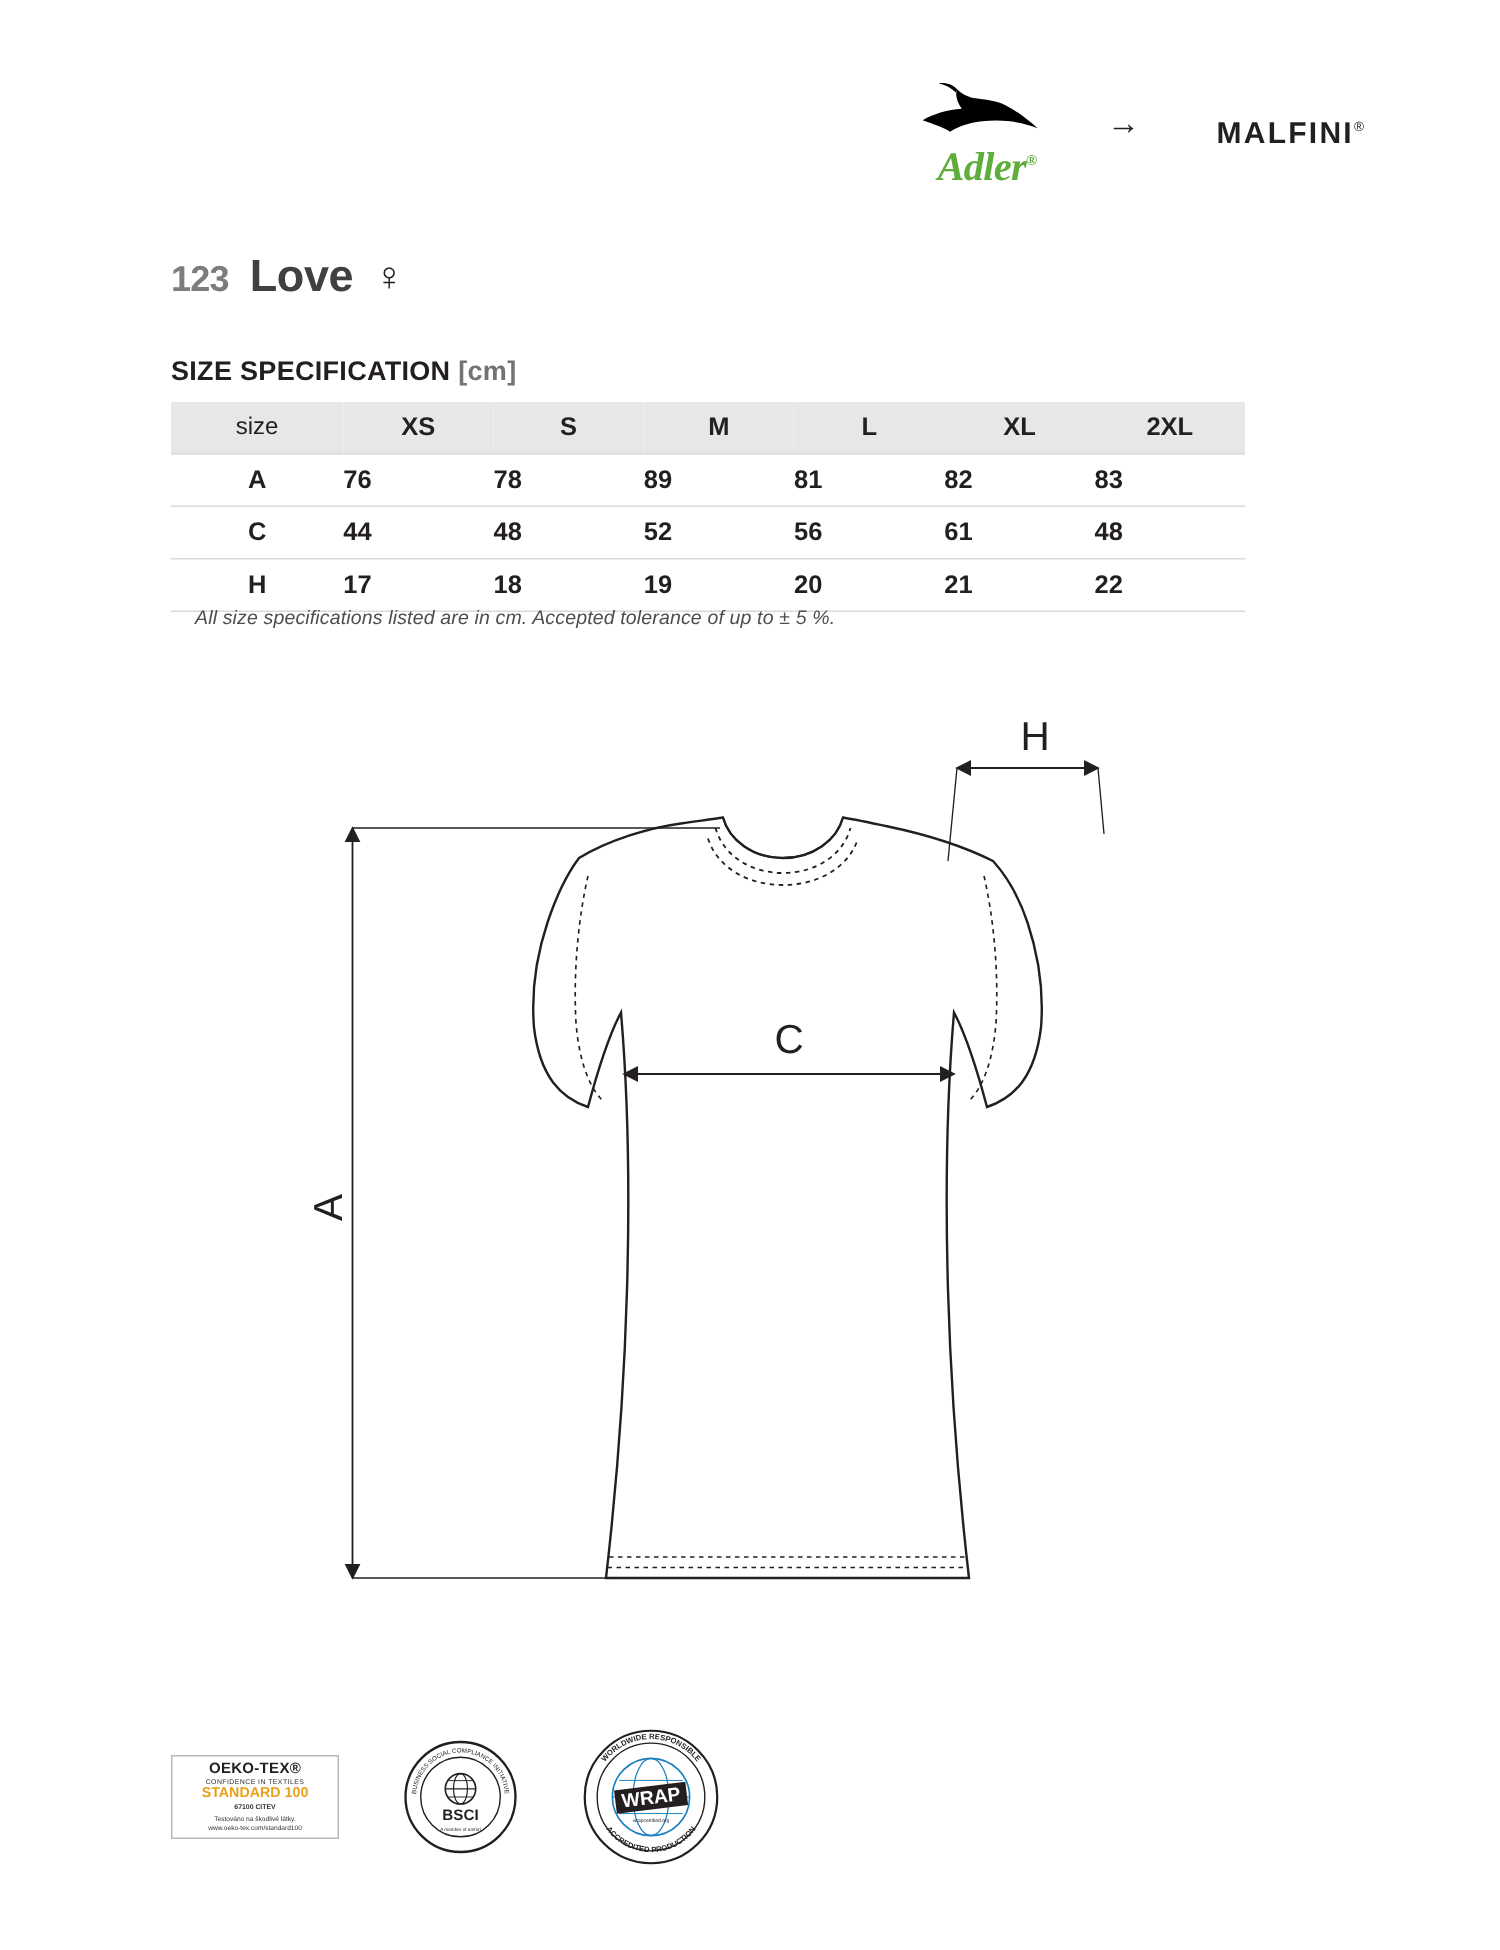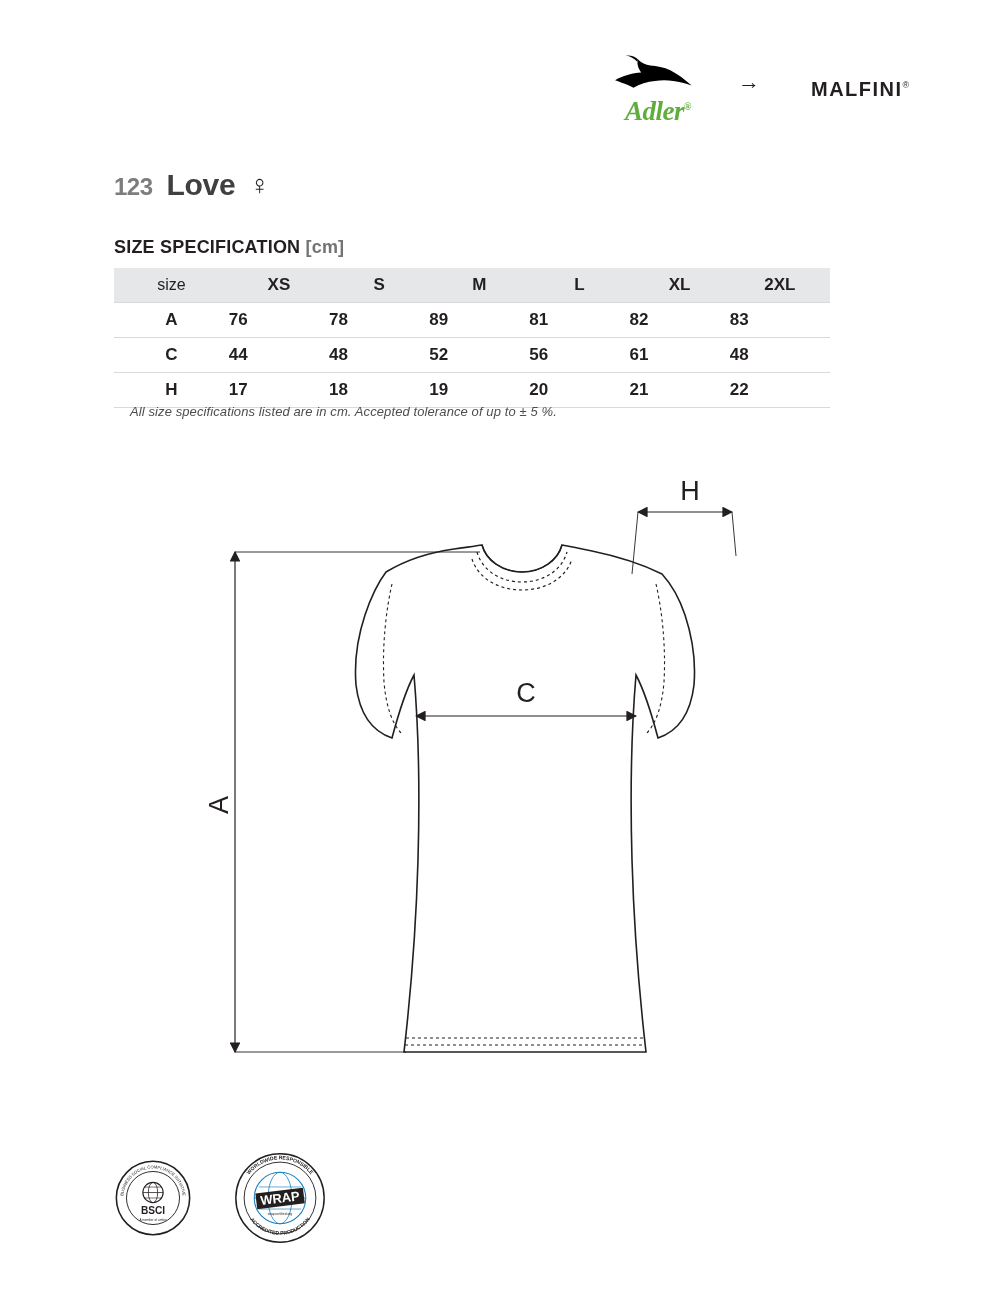--- a/index.html
+++ b/index.html
@@ -355,20 +355,29 @@
       <line x1="458" y1="52" x2="552" y2="52" marker-start="url(#arrTail)" marker-end="url(#arrHead)"></line>
       <line x1="458" y1="52" x2="452" y2="114" stroke-width="0.9"></line>
       <line x1="552" y1="52" x2="556" y2="96" stroke-width="0.9"></line>
     </g>
     <text x="510" y="40" font-family="Liberation Sans, sans-serif" font-size="27" fill="#231f20" text-anchor="middle">H</text>
   </svg>
 </div>
 
 <div class="certs">
 
+  <div class="oeko">
+    <div class="l1">OEKO-TEX®</div>
+    <div class="l2">CONFIDENCE IN TEXTILES</div>
+    <div class="l3">STANDARD 100</div>
+    <div class="l4">67100 CITEV</div>
+    <div class="l5">
+      <span>Testováno na škodlivé látky.</span><br><span>www.oeko-tex.com/standard100</span>
+    </div>
+  </div>
 
   <svg class="bsci" viewBox="0 0 100 100">
     <circle cx="50" cy="50" r="47" fill="none" stroke="#231f20" stroke-width="2"></circle>
     <circle cx="50" cy="50" r="34" fill="none" stroke="#231f20" stroke-width="1.2"></circle>
     <circle cx="50" cy="43" r="13" fill="none" stroke="#231f20" stroke-width="1.4"></circle>
     <ellipse cx="50" cy="43" rx="6" ry="13" fill="none" stroke="#231f20" stroke-width="1"></ellipse>
     <line x1="37" y1="43" x2="63" y2="43" stroke="#231f20" stroke-width="1"></line>
     <line x1="39" y1="36" x2="61" y2="36" stroke="#231f20" stroke-width="0.8"></line>
     <line x1="39" y1="50" x2="61" y2="50" stroke="#231f20" stroke-width="0.8"></line>
     <text x="50" y="70" text-anchor="middle" font-family="Liberation Sans, sans-serif" font-size="13" font-weight="bold" fill="#231f20">BSCI</text>

